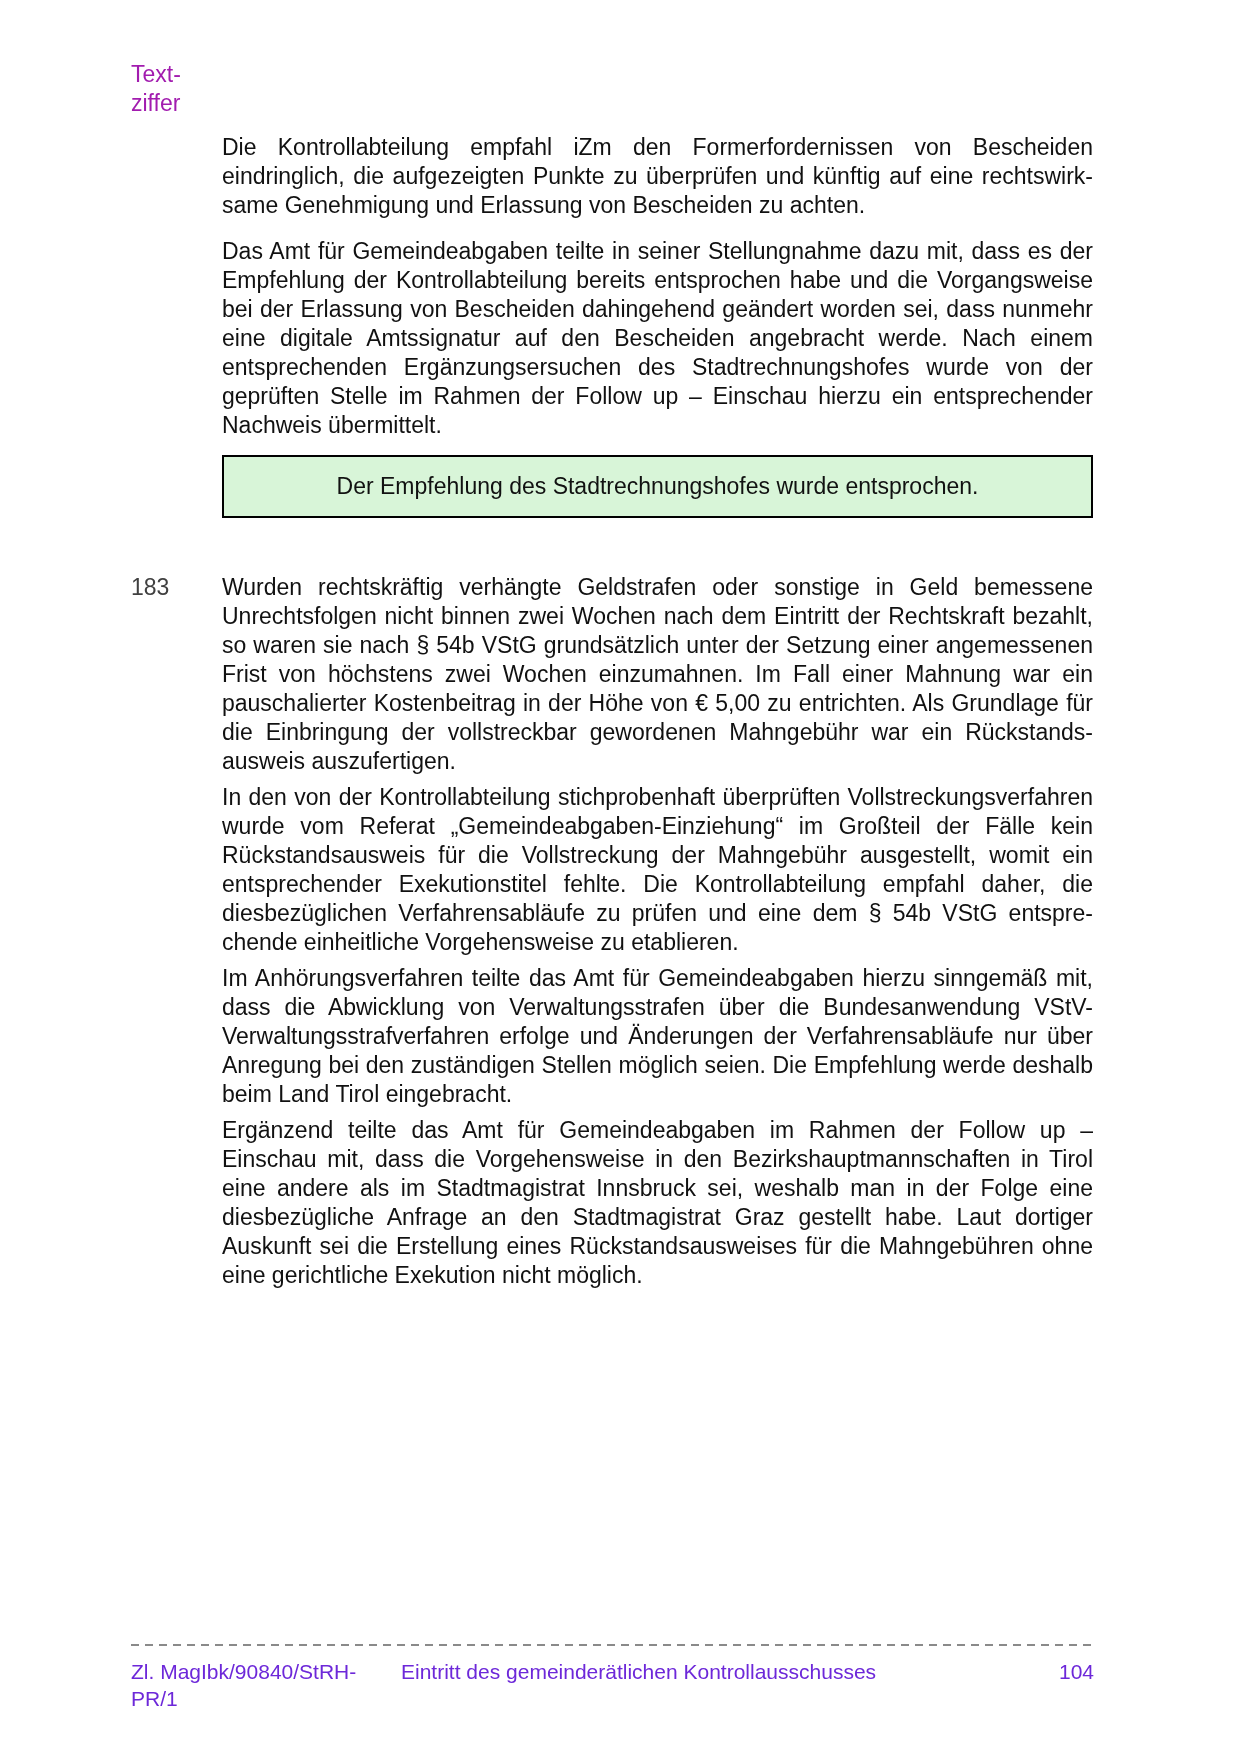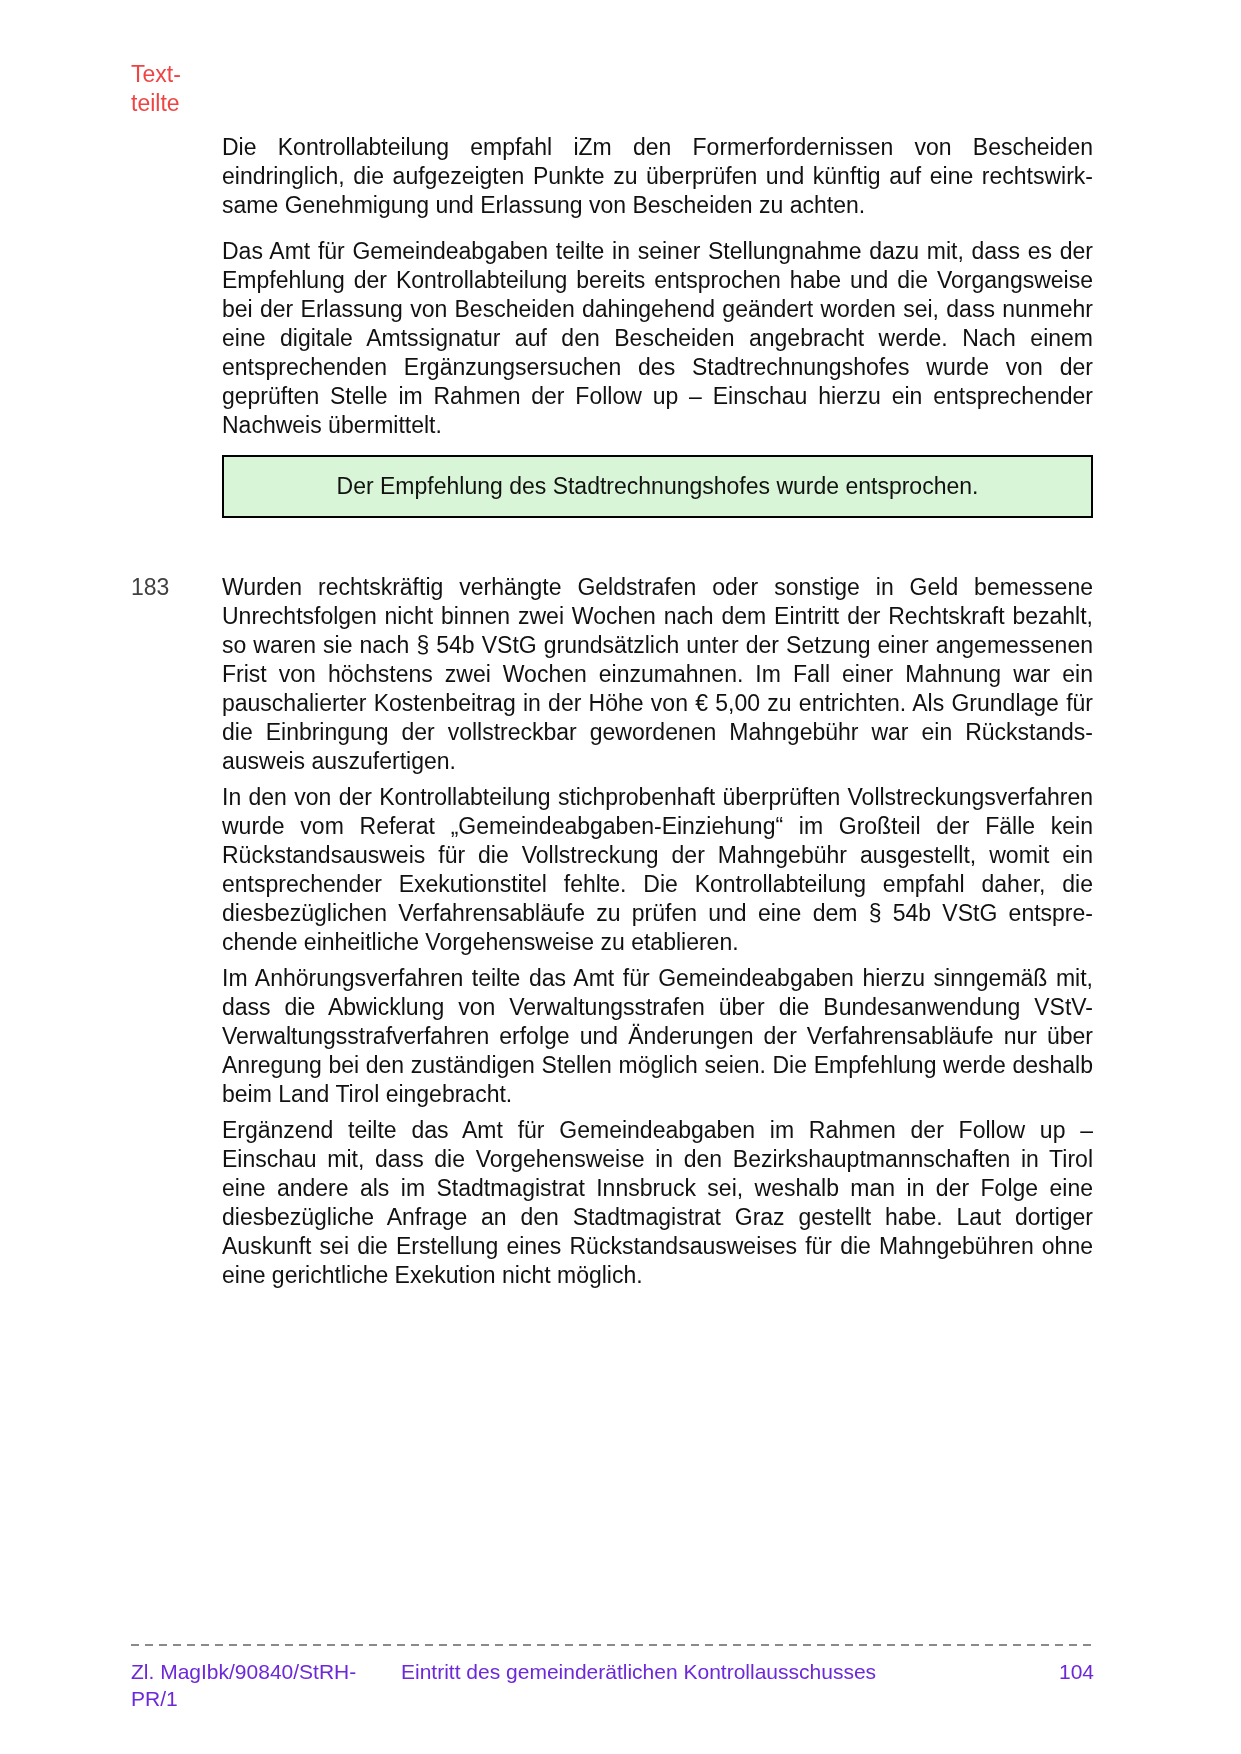--- a/index.html
+++ b/index.html
@@ -15,21 +15,21 @@
     font-family: "Liberation Sans", "DejaVu Sans", sans-serif;
     color: #111111;
     overflow: hidden;
   }
   .margin-label {
     position: absolute;
     left: 131px;
     top: 60px;
     font-size: 23px;
     line-height: 29px;
-    color: #ef4444;
+    color: #a21caf;
     white-space: nowrap;
   }
   .content {
     position: absolute;
     left: 222px;
     top: 133px;
     width: 871px;
     font-size: 23px;
     line-height: 29px;
   }
@@ -84,21 +84,21 @@
   .footer .title { flex: 1 1 auto; }
   .footer .pnum  { flex: 0 0 auto; text-align: right; }
 </style>
 </head>
 <body>
 
 <div class="page">
 
   <div class="margin-label">
     <div>Text-</div>
-    <div>teilte</div>
+    <div>ziffer</div>
   </div>
 
   <div class="content">
 
     <p class="para">Die Kontrollabteilung empfahl iZm den Formerfordernissen von Bescheiden eindringlich, die aufgezeigten Punkte zu überprüfen und künftig auf eine rechtswirk­same Genehmigung und Erlassung von Bescheiden zu achten.</p>
 
     <p class="para gap-std">Das Amt für Gemeindeabgaben teilte in seiner Stellungnahme dazu mit, dass es der Empfehlung der Kontrollabteilung bereits entsprochen habe und die Vorgangsweise bei der Erlassung von Bescheiden dahingehend geändert worden sei, dass nun­mehr eine digitale Amtssignatur auf den Bescheiden angebracht werde. Nach einem entsprechenden Ergänzungsersuchen des Stadtrechnungshofes wurde von der geprüften Stelle im Rahmen der Follow up – Einschau hierzu ein entsprechender Nachweis übermittelt.</p>
 
     <div class="rec-box">
       <span>Der Empfehlung des Stadtrechnungshofes wurde entsprochen.</span>

